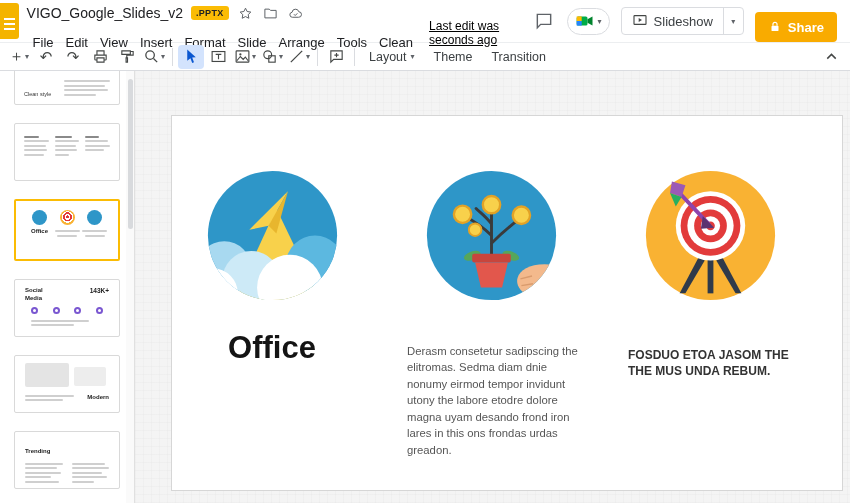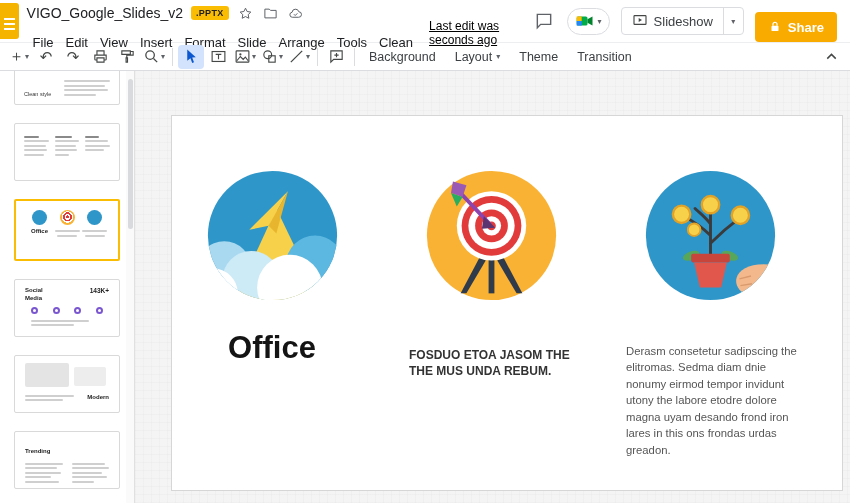--- a/index.html
+++ b/index.html
@@ -226,23 +226,20 @@
   </button>
   <div class="divider"></div>
   <button class="tbtn">
     <svg viewBox="0 0 24 24">
         <path d="M4 4h16v12H8l-4 4z" fill="none" stroke="#444746" stroke-width="1.6"></path>
         <path d="M12 7v6M9 10h6" stroke="#444746" stroke-width="1.6"></path>
       </svg>
   </button>
   <div class="divider"></div>
   <button class="txtbtn">
-      <span>Background</span>
-    </button>
-  <button class="txtbtn">
       <span>Layout</span>
       <span class="caret">▾</span>
     </button>
   <button class="txtbtn">
       <span>Theme</span>
     </button>
   <button class="txtbtn">
       <span>Transition</span>
     </button>
   <div class="spacer"></div>
@@ -389,42 +386,20 @@
                 <circle cx="20" cy="104" r="28" fill="#a8d9f0"></circle>
                 <circle cx="48" cy="116" r="30" fill="#cdeaf7"></circle>
                 <circle cx="88" cy="124" r="34" fill="#ffffff"></circle>
                 <circle cx="8" cy="130" r="26" fill="#ffffff"></circle>
               </g>
               <polygon points="86,24 46,64 66,60" fill="#f8d14b"></polygon>
               <polygon points="86,24 66,60 74,68" fill="#e8b62e"></polygon>
             </svg>
           </div>
           <div class="office-heading">Office</div>
-        </div>
-
-        <div class="col">
-          <div class="circle-wrap">
-            <svg viewBox="0 0 140 140">
-              <circle cx="70" cy="70" r="67" fill="#f9b233"></circle>
-              <polygon points="58,92 38,130 44,130 64,96" fill="#2f3a4a"></polygon>
-              <polygon points="82,92 102,130 96,130 76,96" fill="#2f3a4a"></polygon>
-              <rect x="67" y="90" width="6" height="40" fill="#2f3a4a"></rect>
-              <circle cx="70" cy="60" r="36" fill="#ffffff"></circle>
-              <circle cx="70" cy="60" r="31" fill="#e23b3b"></circle>
-              <circle cx="70" cy="60" r="24" fill="#ffffff"></circle>
-              <circle cx="70" cy="60" r="17" fill="#e23b3b"></circle>
-              <circle cx="70" cy="60" r="10" fill="#ffffff"></circle>
-              <circle cx="70" cy="60" r="4.5" fill="#e23b3b"></circle>
-              <line x1="36" y1="24" x2="68" y2="58" stroke="#8e44ad" stroke-width="4" stroke-linecap="round"></line>
-              <polygon points="30,14 44,18 40,30 28,26" fill="#9b59b6"></polygon>
-              <polygon points="28,26 40,30 34,40" fill="#27ae60"></polygon>
-              <polygon points="62,50 74,62 60,63" fill="#5d3370"></polygon>
-            </svg>
-          </div>
-          <p class="subhead">FOSDUO ETOA JASOM THE THE MUS UNDA REBUM.</p>
         </div>
 
         <div class="col">
           <div class="circle-wrap">
             <svg viewBox="0 0 140 140">
               <defs>
                   <clipPath id="clip3">
                     <circle cx="70" cy="70" r="67"></circle>
                   </clipPath>
                 </defs>
@@ -440,16 +415,38 @@
                 <rect x="50" y="89" width="40" height="9" rx="2" fill="#c8453c"></rect>
                 <polygon points="53,98 87,98 81,124 59,124" fill="#e2574c"></polygon>
                 <path d="M142 102 C116 96 100 104 97 114 C95 121 100 129 108 131 L142 135 Z" fill="#f3b98c"></path>
                 <path d="M100 115 l12 -3 M101 122 l12 -2" stroke="#d99b6d" stroke-width="1.5" fill="none"></path>
               </g>
             </svg>
           </div>
           <p class="bodytext">Derasm consetetur sadipscing the elitromas. Sedma diam dnie nonumy eirmod tempor invidunt utony the labore etodre dolore magna uyam desando frond iron lares in this ons frondas urdas greadon.</p>
         </div>
 
+        <div class="col">
+          <div class="circle-wrap">
+            <svg viewBox="0 0 140 140">
+              <circle cx="70" cy="70" r="67" fill="#f9b233"></circle>
+              <polygon points="58,92 38,130 44,130 64,96" fill="#2f3a4a"></polygon>
+              <polygon points="82,92 102,130 96,130 76,96" fill="#2f3a4a"></polygon>
+              <rect x="67" y="90" width="6" height="40" fill="#2f3a4a"></rect>
+              <circle cx="70" cy="60" r="36" fill="#ffffff"></circle>
+              <circle cx="70" cy="60" r="31" fill="#e23b3b"></circle>
+              <circle cx="70" cy="60" r="24" fill="#ffffff"></circle>
+              <circle cx="70" cy="60" r="17" fill="#e23b3b"></circle>
+              <circle cx="70" cy="60" r="10" fill="#ffffff"></circle>
+              <circle cx="70" cy="60" r="4.5" fill="#e23b3b"></circle>
+              <line x1="36" y1="24" x2="68" y2="58" stroke="#8e44ad" stroke-width="4" stroke-linecap="round"></line>
+              <polygon points="30,14 44,18 40,30 28,26" fill="#9b59b6"></polygon>
+              <polygon points="28,26 40,30 34,40" fill="#27ae60"></polygon>
+              <polygon points="62,50 74,62 60,63" fill="#5d3370"></polygon>
+            </svg>
+          </div>
+          <p class="subhead">FOSDUO ETOA JASOM THE THE MUS UNDA REBUM.</p>
+        </div>
+
       </div>
     </div>
   </main>
 </div>
 
 </body></html>

